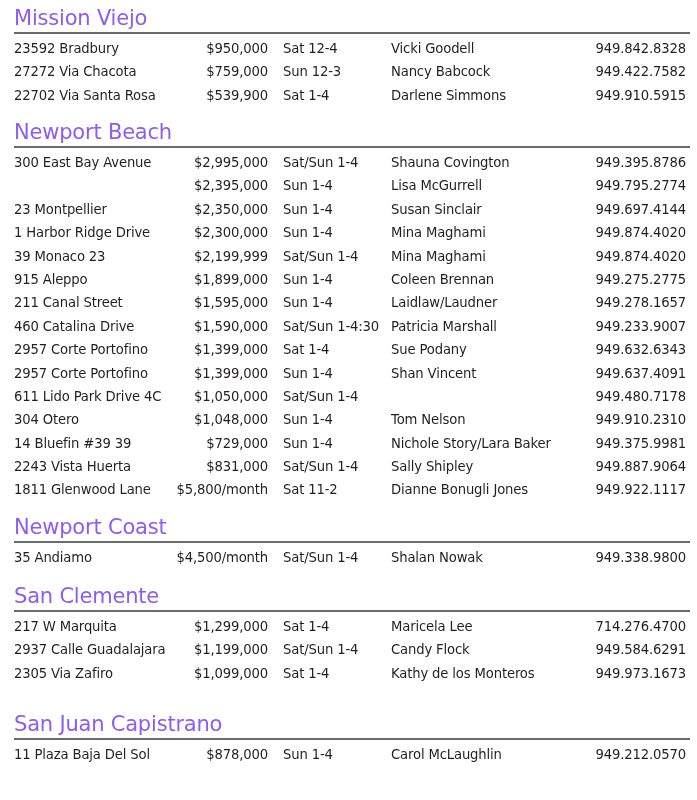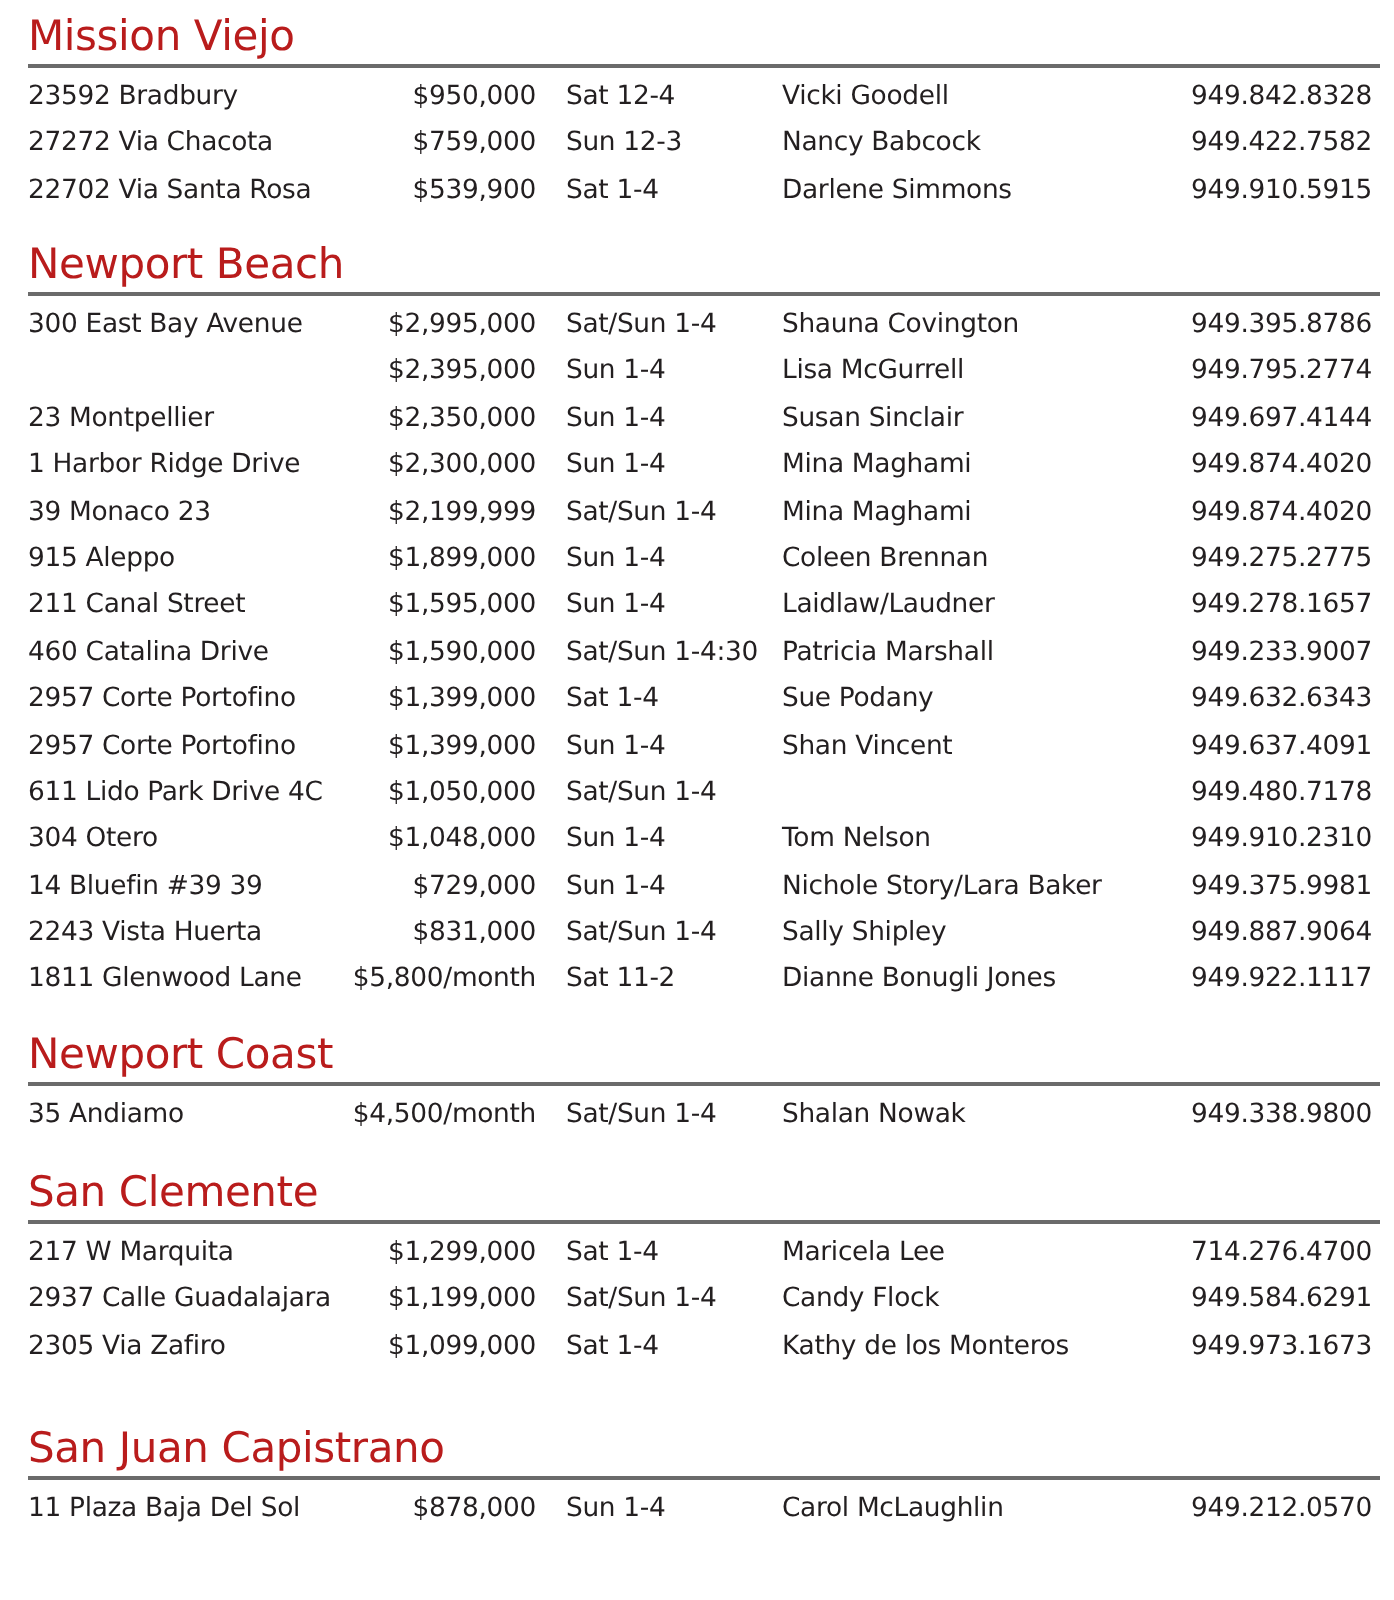--- a/index.html
+++ b/index.html
@@ -24,21 +24,21 @@
     .section {
       position: relative;
       margin-left: 14px;
       width: 676px;
     }
     .section-title {
       font-size: 21px;
       line-height: 24px;
       height: 24px;
       letter-spacing: -0.2px;
-      color: #b91c1c;
+      color: #8b5cf6;
       white-space: nowrap;
     }
     .rule {
       height: 2px;
       background: #6b6b6b;
       margin-top: 2px;
       margin-bottom: 3px;
     }
     .row {
       position: relative;

